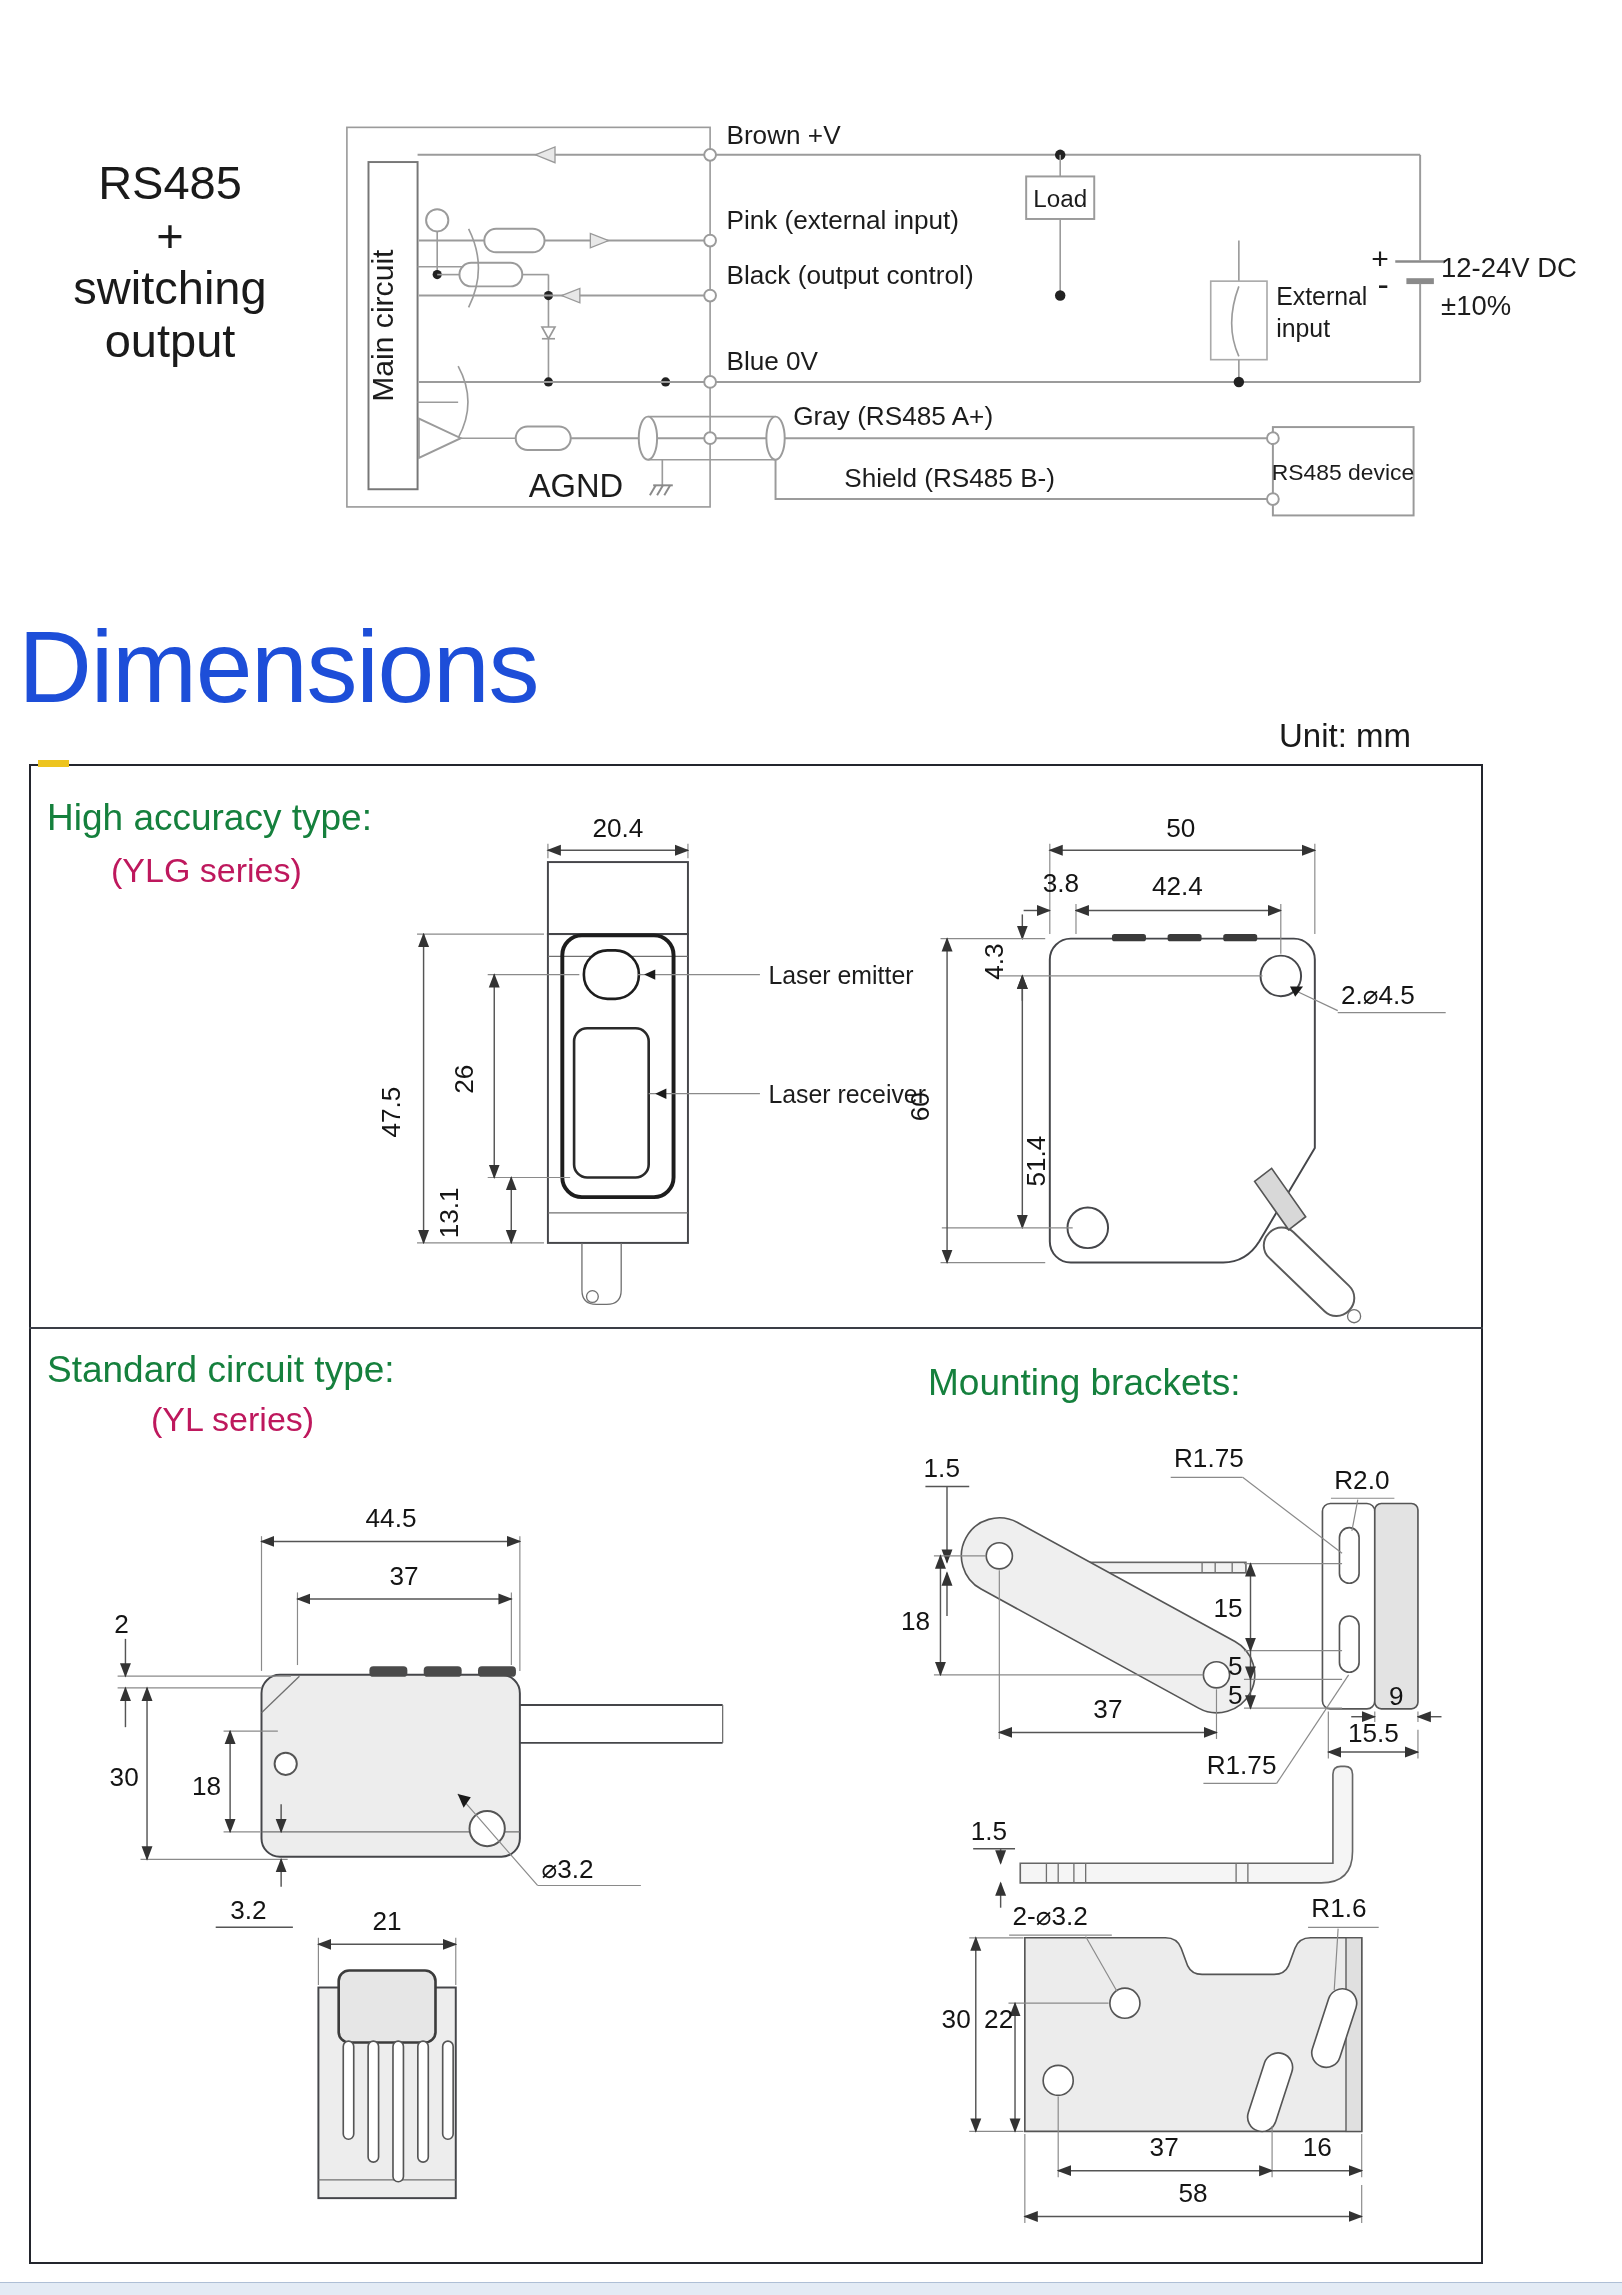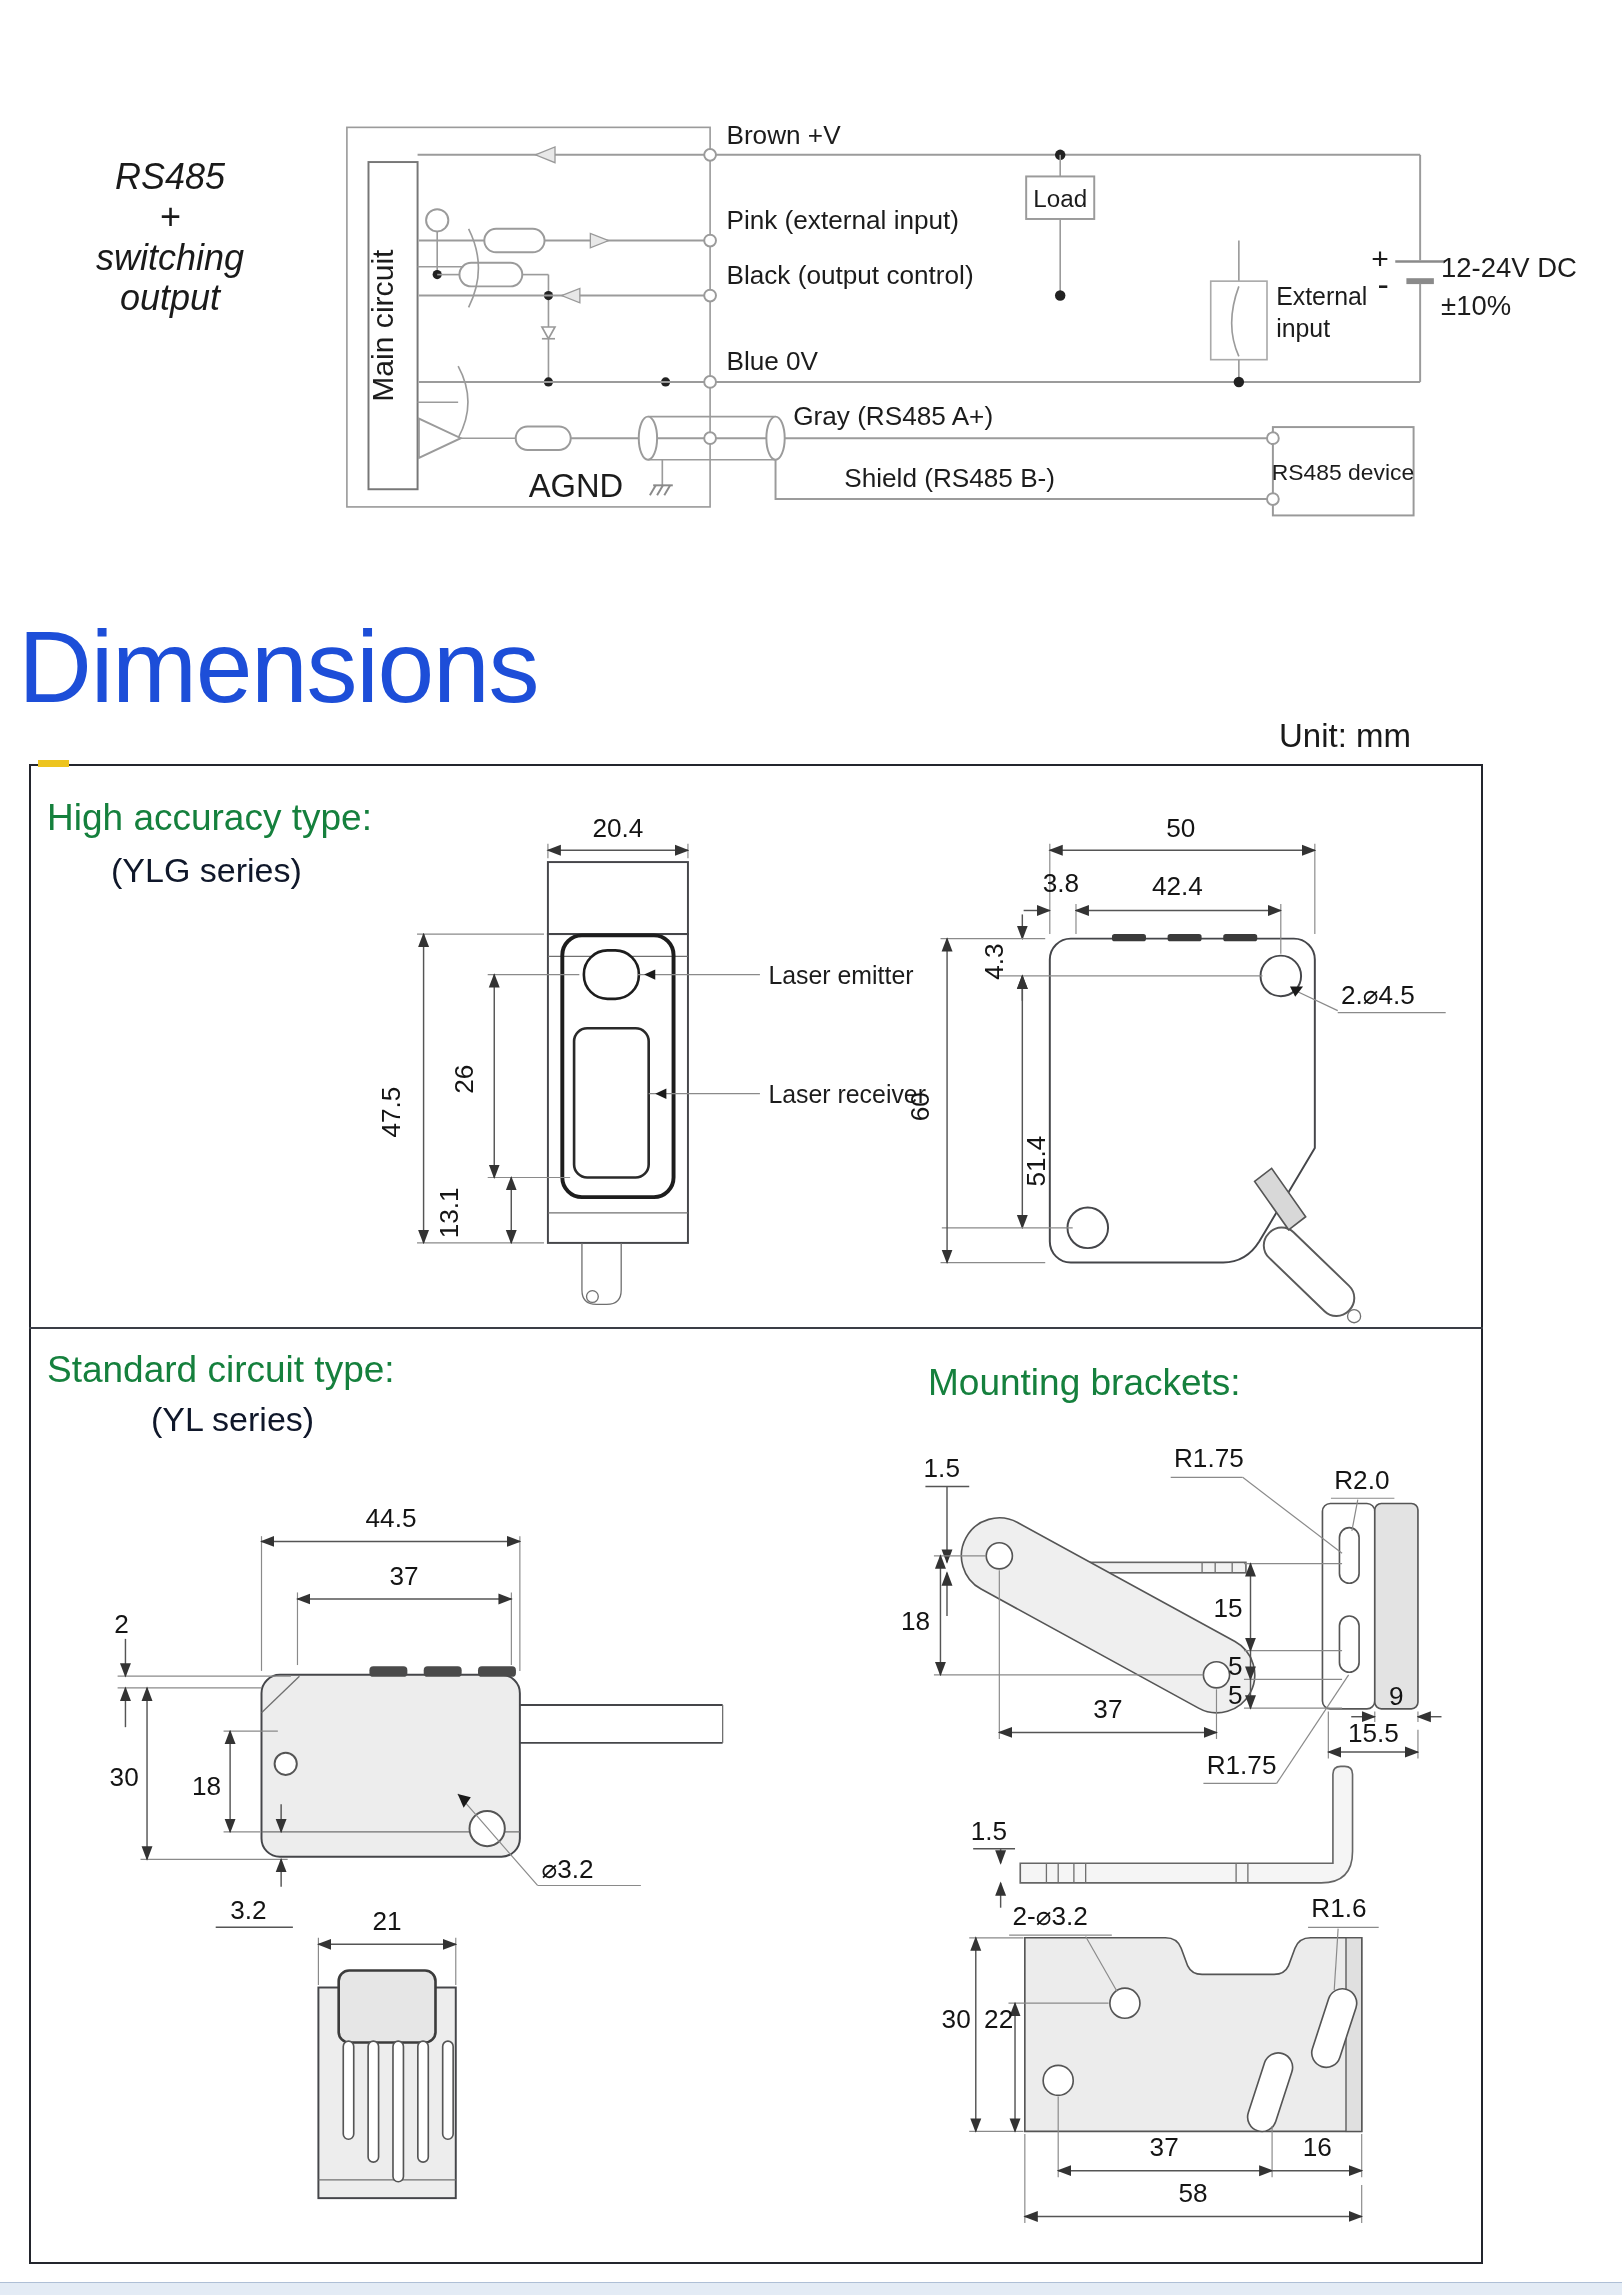--- a/index.html
+++ b/index.html
@@ -2,26 +2,26 @@
 <html style="font-size:10.5px"><head>
 <meta charset="utf-8">
 <style>
   html,body{margin:0;padding:0;background:#ffffff;}
   body{width:1623px;height:2295px;position:relative;overflow:hidden;
        font-family:"Liberation Sans","DejaVu Sans",sans-serif;color:#1a1a1a;}
   .abs{position:absolute;}
   
   #npn-block{left:36px;top:157px;width:268px;text-align:center;line-height:1.12;}
   #npn-title{font-size:56px;margin-bottom:48px;}
-  #npn-block .tline{font-size:36px;font-style:italic;}
+  #npn-block .tline{font-size:47px;}
   
   #dim-title{left:18.3px;top:609px;font-size:102px;letter-spacing:-1.3px;color:#1d4ed8;}
   #unit-label{left:1279px;top:717px;font-size:33px;}
   .sec-label{font-size:37px;color:#15803d;text-align:right;}
-  .sec-series{font-size:34px;color:#0f172a;}
+  .sec-series{font-size:34px;color:#be185d;}
   
   #dim-box{left:29.4px;top:764px;width:1454px;height:1500px;border:2.6px solid #23252d;box-sizing:border-box;}
   #dim-divider{left:29.4px;top:1327px;width:1454px;height:0;border-top:2px solid #3a3d46;}
   #yellow-artifact{left:38px;top:760px;width:31px;height:6.5px;background:#edc41f;}
   #bottom-strip{left:0px;top:2282px;width:1623px;height:13.7px;background:#e3ebf5;border-top:1.3px solid #aebfd6;}
   svg{position:absolute;overflow:visible;}
   svg text{fill:#1c1c1c;}
   .wire{stroke:#9b9b9b;stroke-width:3;fill:none;}
   .wire2{stroke:#9b9b9b;stroke-width:2.5;fill:none;}
   .comp{stroke:#9b9b9b;stroke-width:3;fill:#ffffff;}

